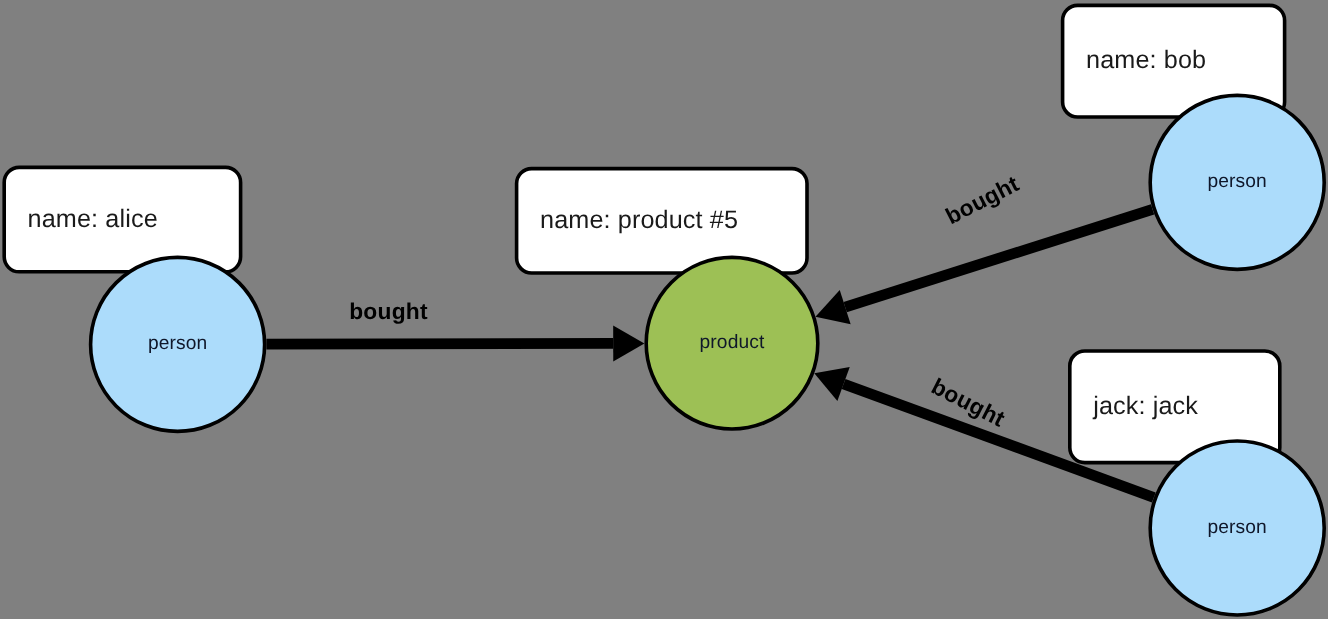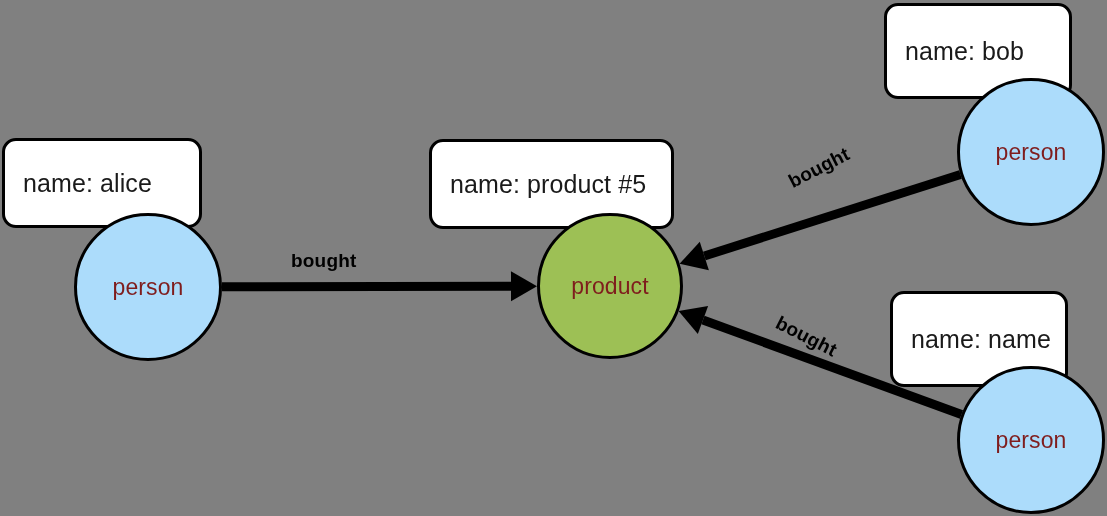--- a/index.html
+++ b/index.html
@@ -28,40 +28,40 @@
     position: absolute;
     background: #ffffff;
     border: 3px solid #000000;
     border-radius: 14px;
     box-sizing: border-box;
     display: flex;
     align-items: center;
     z-index: 2;
   }
   .prop-box-text {
-    font-size: 25px;
+    font-size: 21px;
     color: #1a1a1a;
     white-space: nowrap;
     padding-left: 18px;
     letter-spacing: 0.1px;
   }
   
   .node {
     position: absolute;
     border-radius: 50%;
     border: 3px solid #000000;
     box-sizing: border-box;
     display: flex;
     align-items: center;
     justify-content: center;
     z-index: 4;
   }
   .node-label {
-    font-size: 23px;
-    color: #7f1d1d;
+    font-size: 16px;
+    color: #0f172a;
     white-space: nowrap;
     letter-spacing: 0.1px;
   }
   
   .edge-label {
     position: absolute;
     font-size: 19px;
     font-weight: bold;
     color: #000000;
     white-space: nowrap;
@@ -80,21 +80,21 @@
 
   <div class="prop-box" id="box-product" style="left: 417px; top: 139px; width: 245px; height: 90px; background: rgb(255, 255, 255); margin-left: 12px;">
     <span class="prop-box-text">name: product #5</span>
   </div>
 
   <div class="prop-box" id="box-bob" style="left: 884px; top: 3px; width: 188px; height: 96px; background: rgb(255, 255, 255);">
     <span class="prop-box-text">name: bob</span>
   </div>
 
   <div class="prop-box" id="box-jack" style="left: 890px; top: 291px; width: 178px; height: 96px; background: rgb(255, 255, 255);">
-    <span class="prop-box-text">name: name</span>
+    <span class="prop-box-text">jack: jack</span>
   </div>
 
   <svg id="graph-svg" viewBox="0 0 1107 516">
     <g id="edge-lines">
         <line x1="221.99982665303315" y1="286.83982721503673" x2="511.00023191013133" y2="286.2142852123157" stroke="#000000" stroke-width="9" stroke-linecap="butt"></line>
         <polygon points="537.0001710044403,286.15800828786917 511.03269936654283,301.214250074417 510.96776445371984,271.2143203502144" fill="#000000"></polygon>
         <line x1="960.485692330707" y1="174.4439839137417" x2="704.3367089089189" y2="255.97358908837256" stroke="#000000" stroke-width="9" stroke-linecap="butt"></line>
         <polygon points="679.5614116197079,263.8593131661737 699.7872527101875,241.68014834459697 708.8861651076503,270.2670298321482" fill="#000000"></polygon>
         <line x1="961.5036099160757" y1="414.57851764150985" x2="702.9749002474123" y2="320.00982099311517" stroke="#000000" stroke-width="9" stroke-linecap="butt"></line>
         <polygon points="678.5572496773848,311.07794881310514 708.1279034281873,305.9227148950224 697.8218970666372,334.09692709120793" fill="#000000"></polygon>

